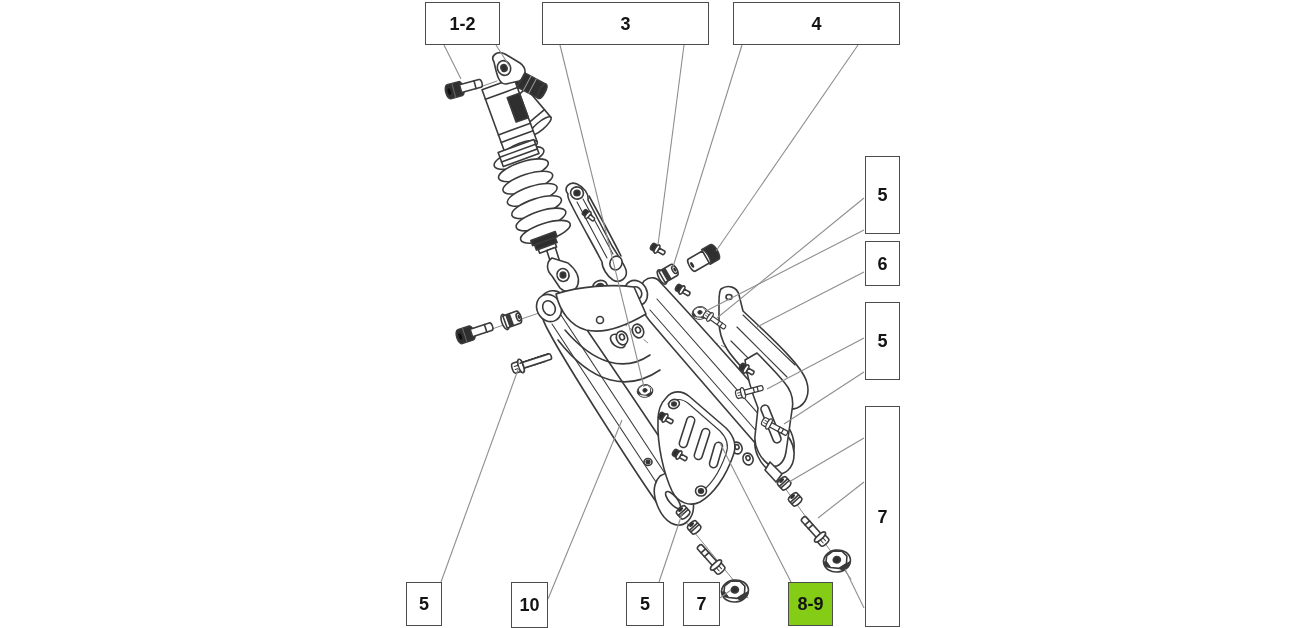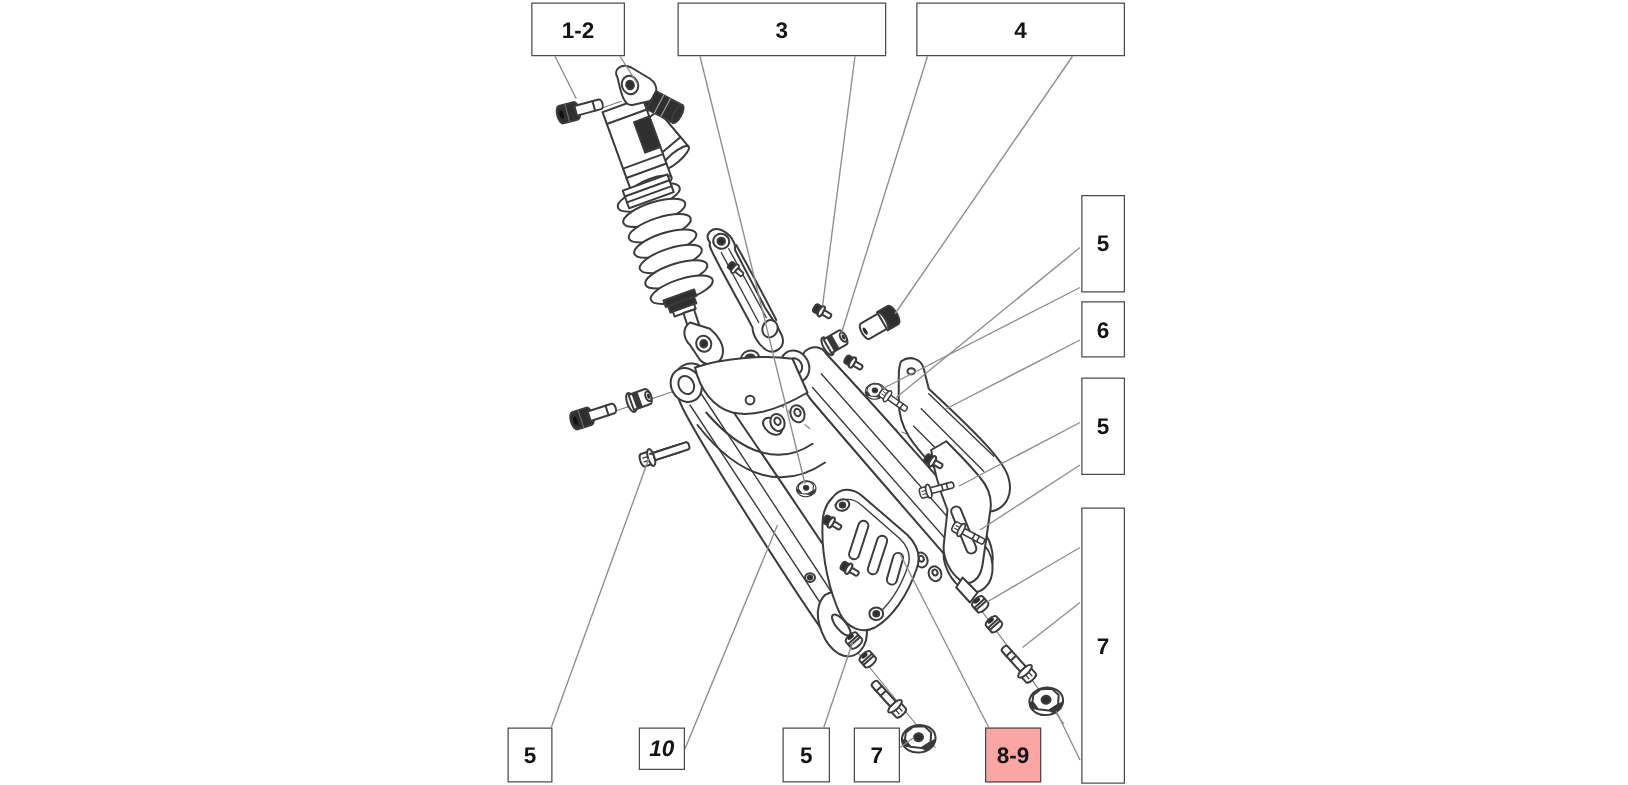--- a/index.html
+++ b/index.html
@@ -352,17 +352,17 @@
 </svg>
 
 <div class="callout" style="left: 425px; top: 2px; width: 75px; height: 43px; border-color: rgb(76, 76, 76); color: rgb(20, 20, 20); background: rgb(255, 255, 255);">1-2</div>
     <div class="callout" style="left: 542px; top: 2px; width: 167px; height: 43px; border-color: rgb(76, 76, 76); color: rgb(20, 20, 20); background: rgb(255, 255, 255);">3</div>
     <div class="callout" style="left: 733px; top: 2px; width: 167px; height: 43px; border-color: rgb(76, 76, 76); color: rgb(20, 20, 20); background: rgb(255, 255, 255);">4</div>
     <div class="callout" style="left: 865px; top: 156px; width: 35px; height: 78px; border-color: rgb(76, 76, 76); color: rgb(20, 20, 20); background: rgb(255, 255, 255);">5</div>
     <div class="callout" style="left: 865px; top: 241px; width: 35px; height: 45px; border-color: rgb(76, 76, 76); color: rgb(20, 20, 20); background: rgb(255, 255, 255);">6</div>
     <div class="callout" style="left: 865px; top: 302px; width: 35px; height: 78px; border-color: rgb(76, 76, 76); color: rgb(20, 20, 20); background: rgb(255, 255, 255);">5</div>
     <div class="callout" style="left: 865px; top: 406px; width: 35px; height: 221px; border-color: rgb(76, 76, 76); color: rgb(20, 20, 20); background: rgb(255, 255, 255);">7</div>
     <div class="callout" style="left: 406px; top: 582px; width: 36px; height: 44px; border-color: rgb(76, 76, 76); color: rgb(20, 20, 20); background: rgb(255, 255, 255);">5</div>
-    <div class="callout" style="left: 511px; top: 582px; width: 37px; height: 34px; border-color: rgb(76, 76, 76); color: rgb(20, 20, 20); background: rgb(255, 255, 255); font-style: italic;">10</div>
+    <div class="callout" style="left: 511px; top: 582px; width: 37px; height: 46px; border-color: rgb(76, 76, 76); color: rgb(20, 20, 20); background: rgb(255, 255, 255);">10</div>
     <div class="callout" style="left: 626px; top: 582px; width: 38px; height: 44px; border-color: rgb(76, 76, 76); color: rgb(20, 20, 20); background: rgb(255, 255, 255);">5</div>
     <div class="callout" style="left: 683px; top: 582px; width: 37px; height: 44px; border-color: rgb(76, 76, 76); color: rgb(20, 20, 20); background: rgb(255, 255, 255);">7</div>
-    <div class="callout" style="left: 788px; top: 582px; width: 45px; height: 44px; border-color: rgb(76, 76, 76); color: rgb(20, 20, 20); background: #fca5a5;">8-9</div>
+    <div class="callout" style="left: 788px; top: 582px; width: 45px; height: 44px; border-color: rgb(76, 76, 76); color: rgb(20, 20, 20); background: #84cc16;">8-9</div>
   </div>
 
 </body></html>

